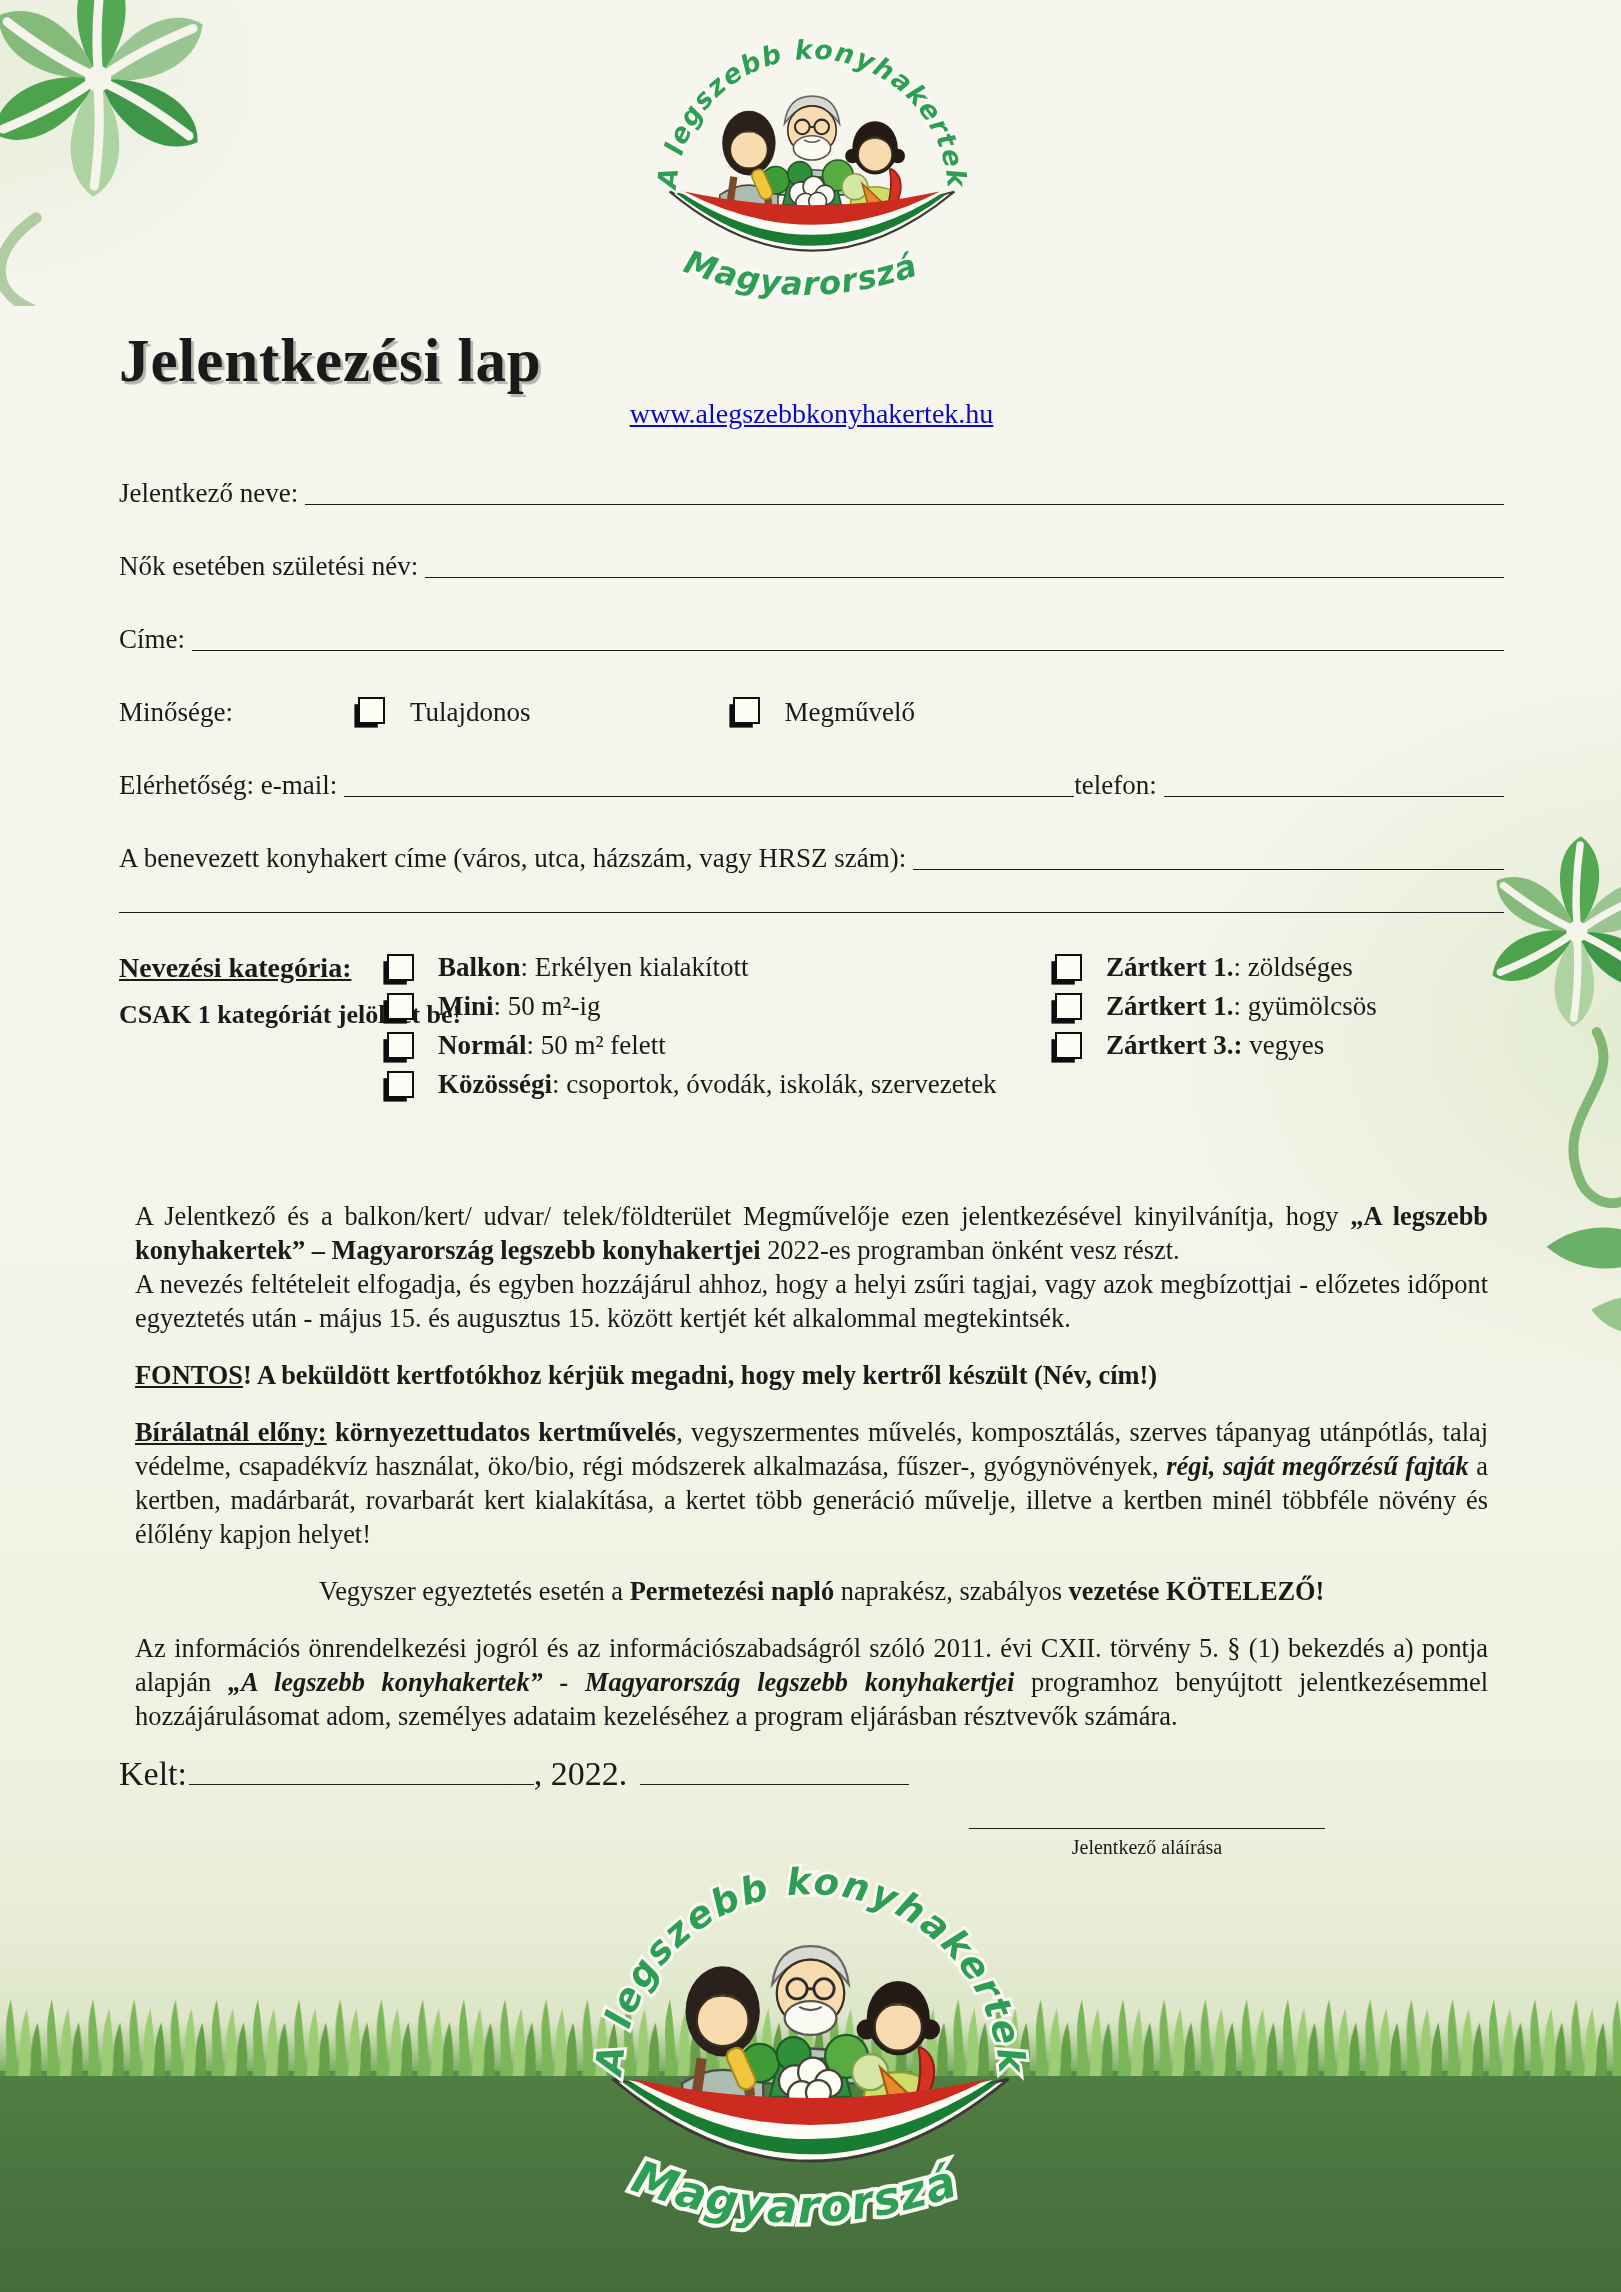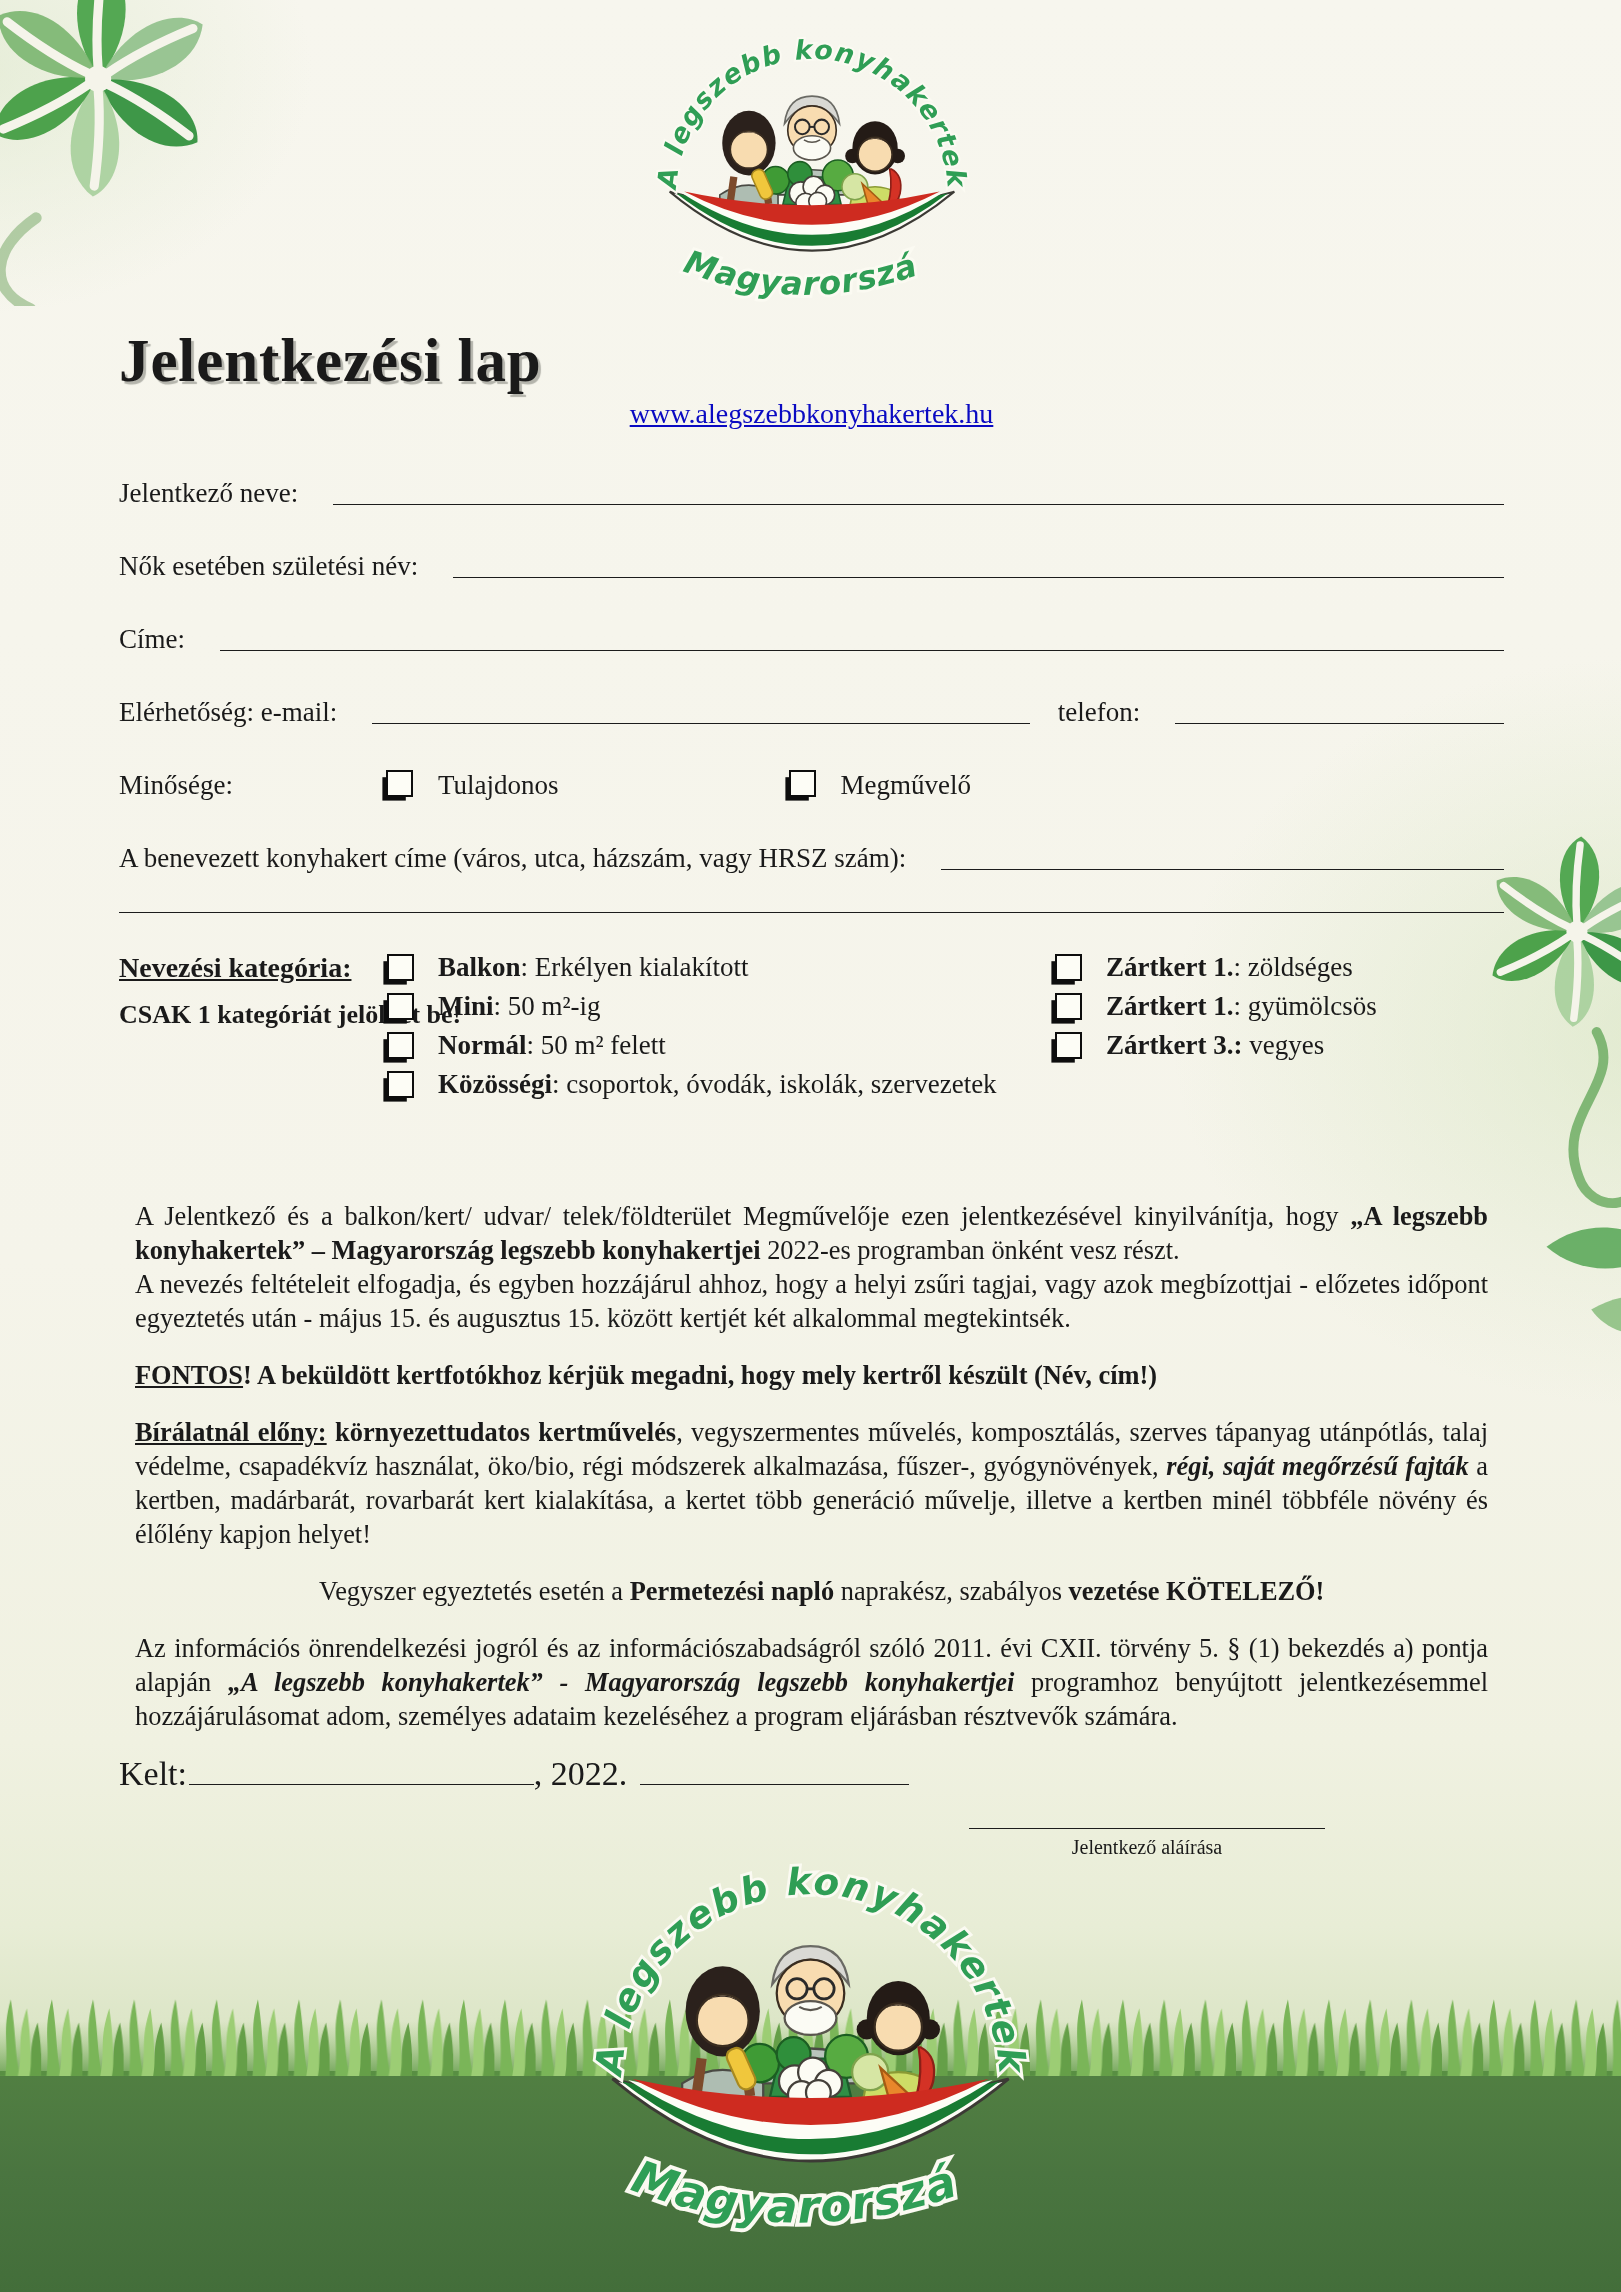--- a/index.html
+++ b/index.html
@@ -17,21 +17,21 @@
   .logo-wrap{margin:25px auto 0;width:376px;height:296px;position:relative;}
   .logo-svg{width:100%;height:100%;display:block;}
   .logo-arc-text{font-family:"DejaVu Sans",sans-serif;font-style:italic;font-weight:600;
     font-size:33px;fill:#2f9e55;stroke:#fbfaf2;stroke-width:5px;paint-order:stroke;letter-spacing:2px;}
   .logo-country-text{font-family:"DejaVu Sans",sans-serif;font-style:italic;font-weight:700;
     font-size:40px;fill:#2f9e55;stroke:#fbfaf2;stroke-width:7px;paint-order:stroke;letter-spacing:1px;}
   h1.title{margin:5.4px 0 0;text-align:left;font-size:61px;font-weight:bold;letter-spacing:0.9px;
     text-shadow:2.7px 2.7px 0.9px #b4b4ac;}
   .url-line{text-align:center;margin-top:1.8px;}
   .url-line a{font-size:28px;color:#0a0ac2;text-decoration:underline;cursor:pointer;}
-  .frow{display:flex;align-items:flex-end;margin-top:41px;font-size:27px;line-height:32px;gap:28px;}
+  .frow{display:flex;align-items:flex-end;margin-top:41px;font-size:27px;line-height:32px;}
   .frow.first{margin-top:47px;}
   .lbl{white-space:nowrap;}
   .line{flex:1;border-bottom:1.8px solid #1c1c1c;margin:0 0 4.5px 7.2px;height:1.8px;}
   .line.phone{max-width:340px;}
   .cb{width:23px;height:23px;border:2.7px solid #0d0d0d;background:#fdfdf6;
       box-shadow:-5.4px 5.4px 0 -1.8px #0d0d0d;flex:none;}
   .rolecell{display:flex;align-items:center;}
   .rolecell .cb{margin-right:25px;margin-bottom:3.6px;}
   .role-label{width:239px;flex:none;}
   .role-opt2{margin-left:202px;}
@@ -207,39 +207,39 @@
       <span class="lbl">Nők esetében születési név:</span>
       <span class="line"></span>
     </div>
 
     <div class="frow">
       <span class="lbl">Címe:</span>
       <span class="line"></span>
     </div>
 
     <div class="frow">
-      <span class="lbl">Elérhetőség: e-mail:</span>
-      <span class="line" style="flex:2"></span>
-      <span class="lbl">telefon:</span>
-      <span class="line phone"></span>
-    </div>
-
-    <div class="frow">
       <span class="lbl role-label">Minősége:</span>
       <span class="rolecell">
         <span class="cb"></span>
         <span>Tulajdonos</span>
       </span>
       <span class="rolecell role-opt2">
         <span class="cb"></span>
         <span>Megművelő</span>
       </span>
     </div>
 
     <div class="frow">
+      <span class="lbl">Elérhetőség: e-mail:</span>
+      <span class="line" style="flex:2"></span>
+      <span class="lbl">telefon:</span>
+      <span class="line phone"></span>
+    </div>
+
+    <div class="frow">
       <span class="lbl">A benevezett konyhakert címe (város, utca, házszám, vagy HRSZ szám):</span>
       <span class="line"></span>
     </div>
     <div class="fullline"></div>
 
     <div class="category">
       <div class="cat-head">Nevezési kategória:</div>
       <div class="cat-note">CSAK 1 kategóriát jelölhet be!</div>
 
       <div class="cat-col mid">

